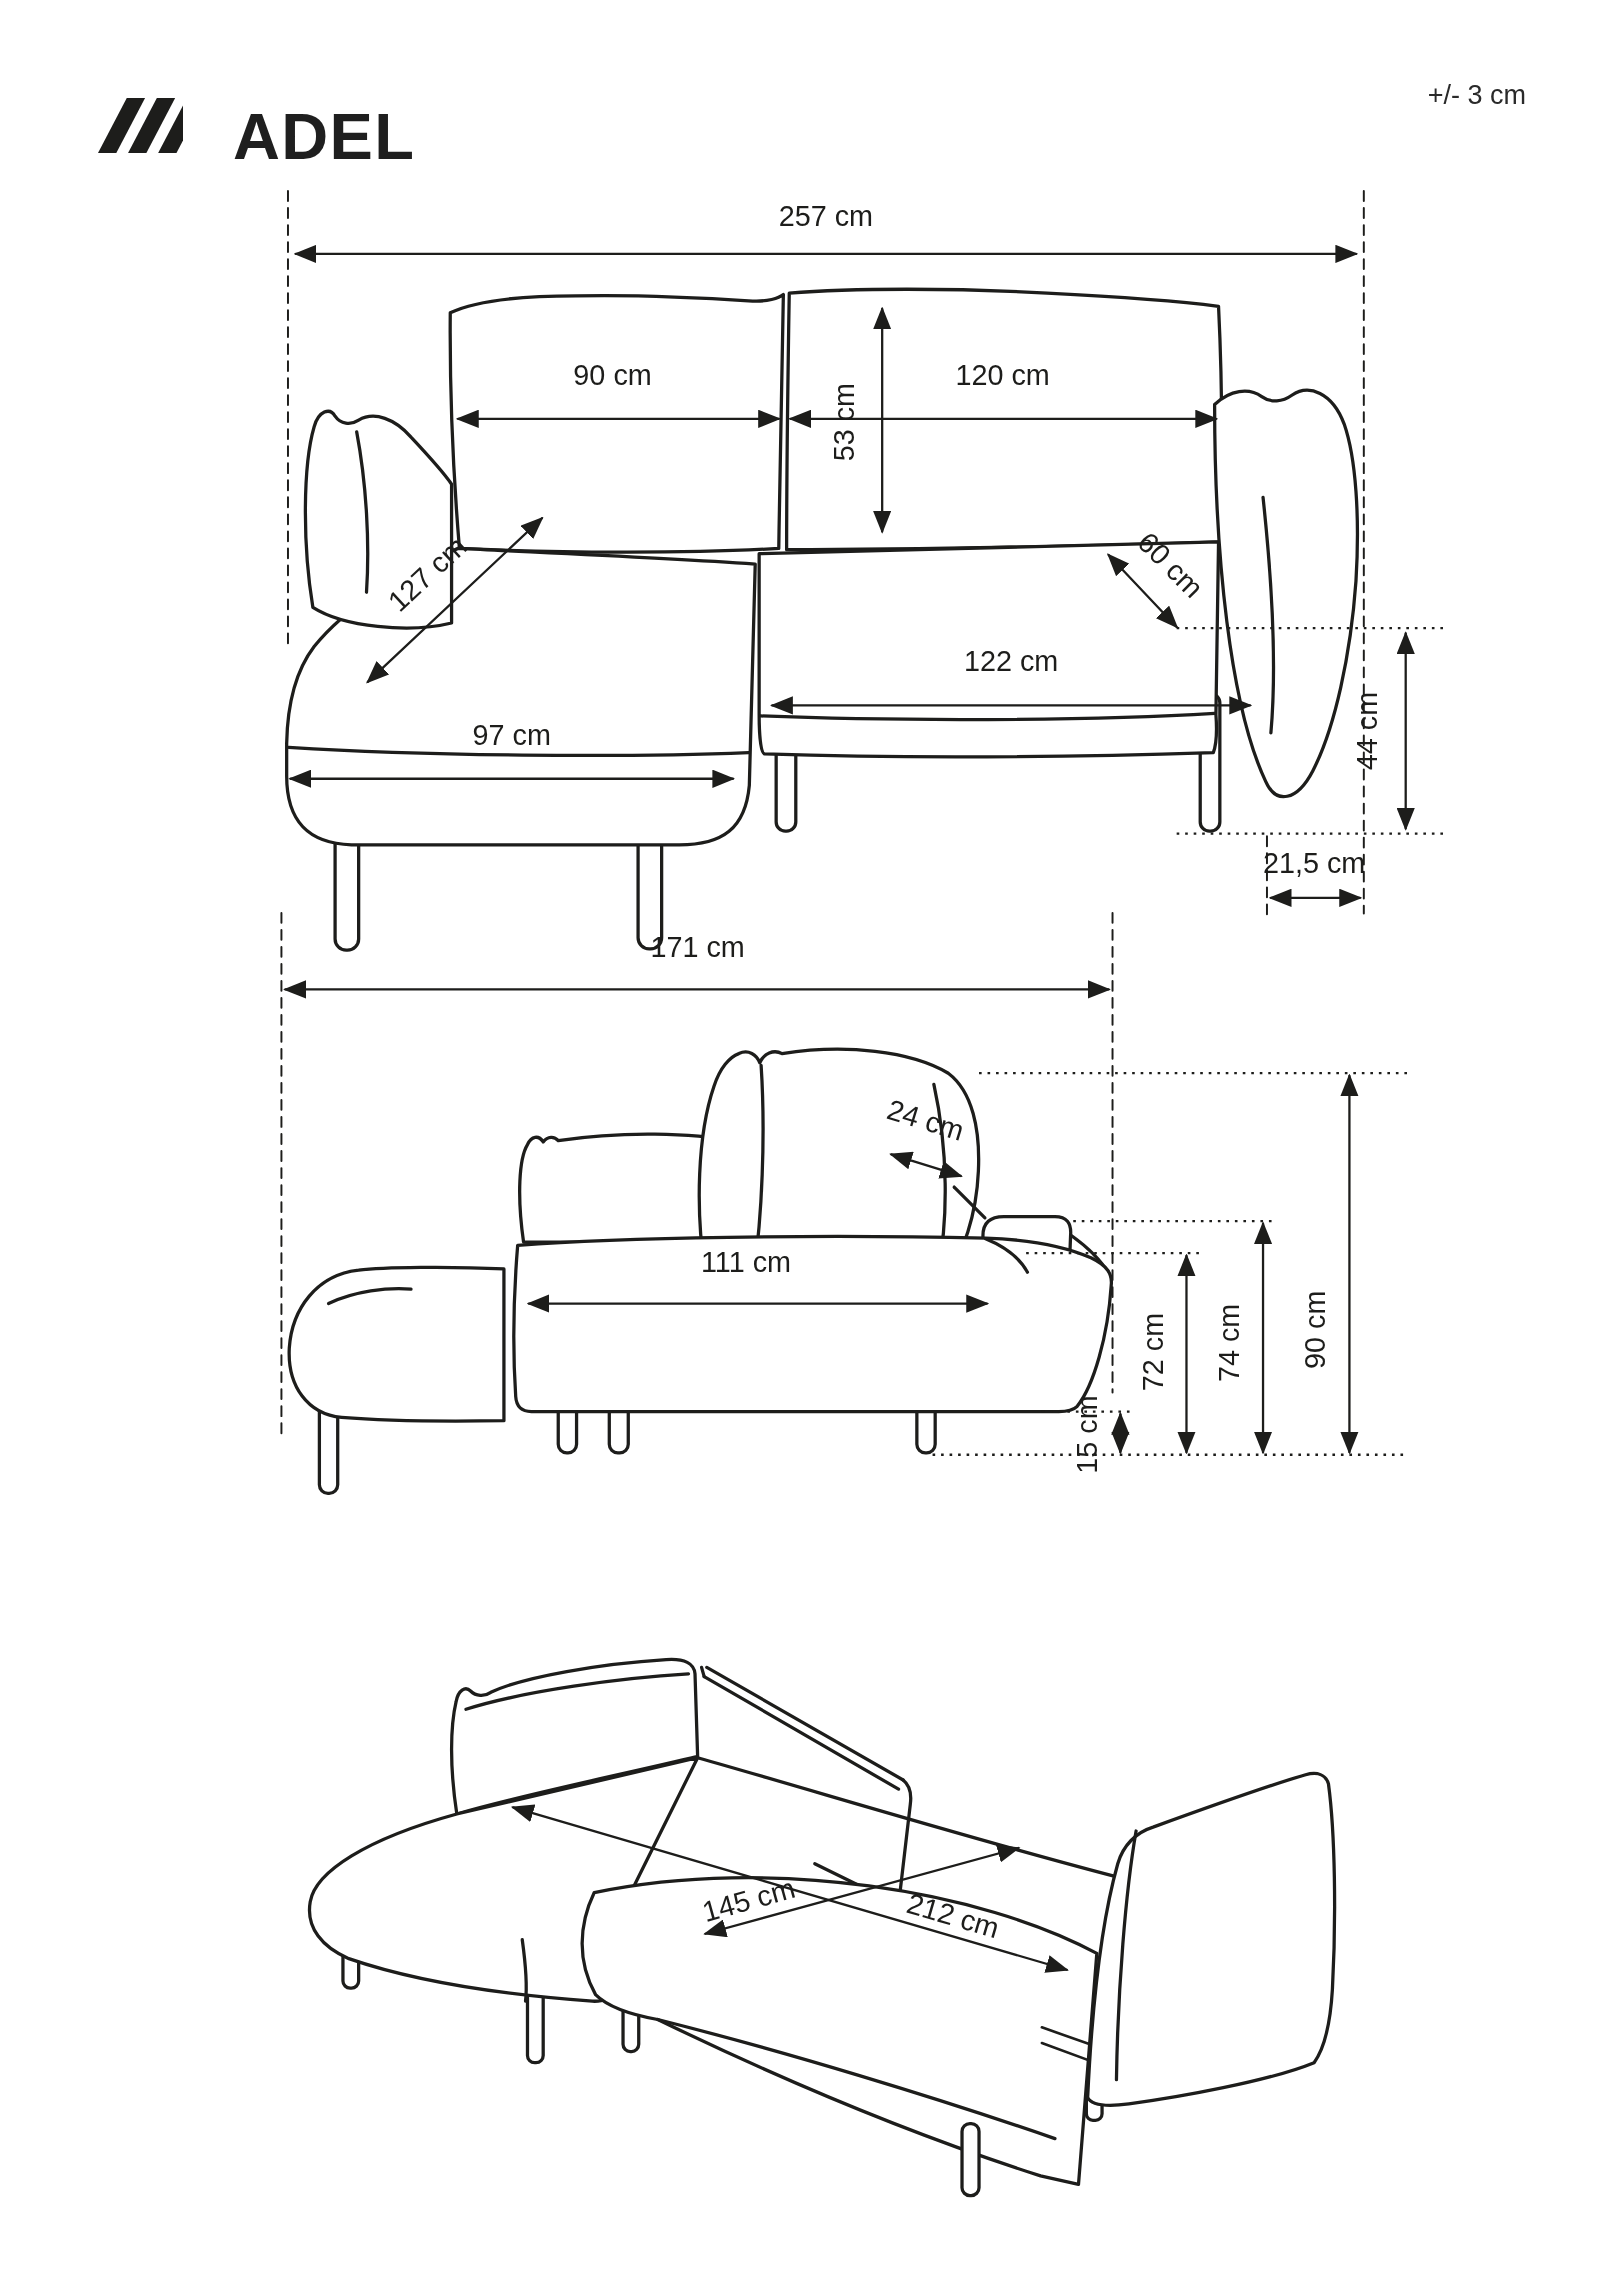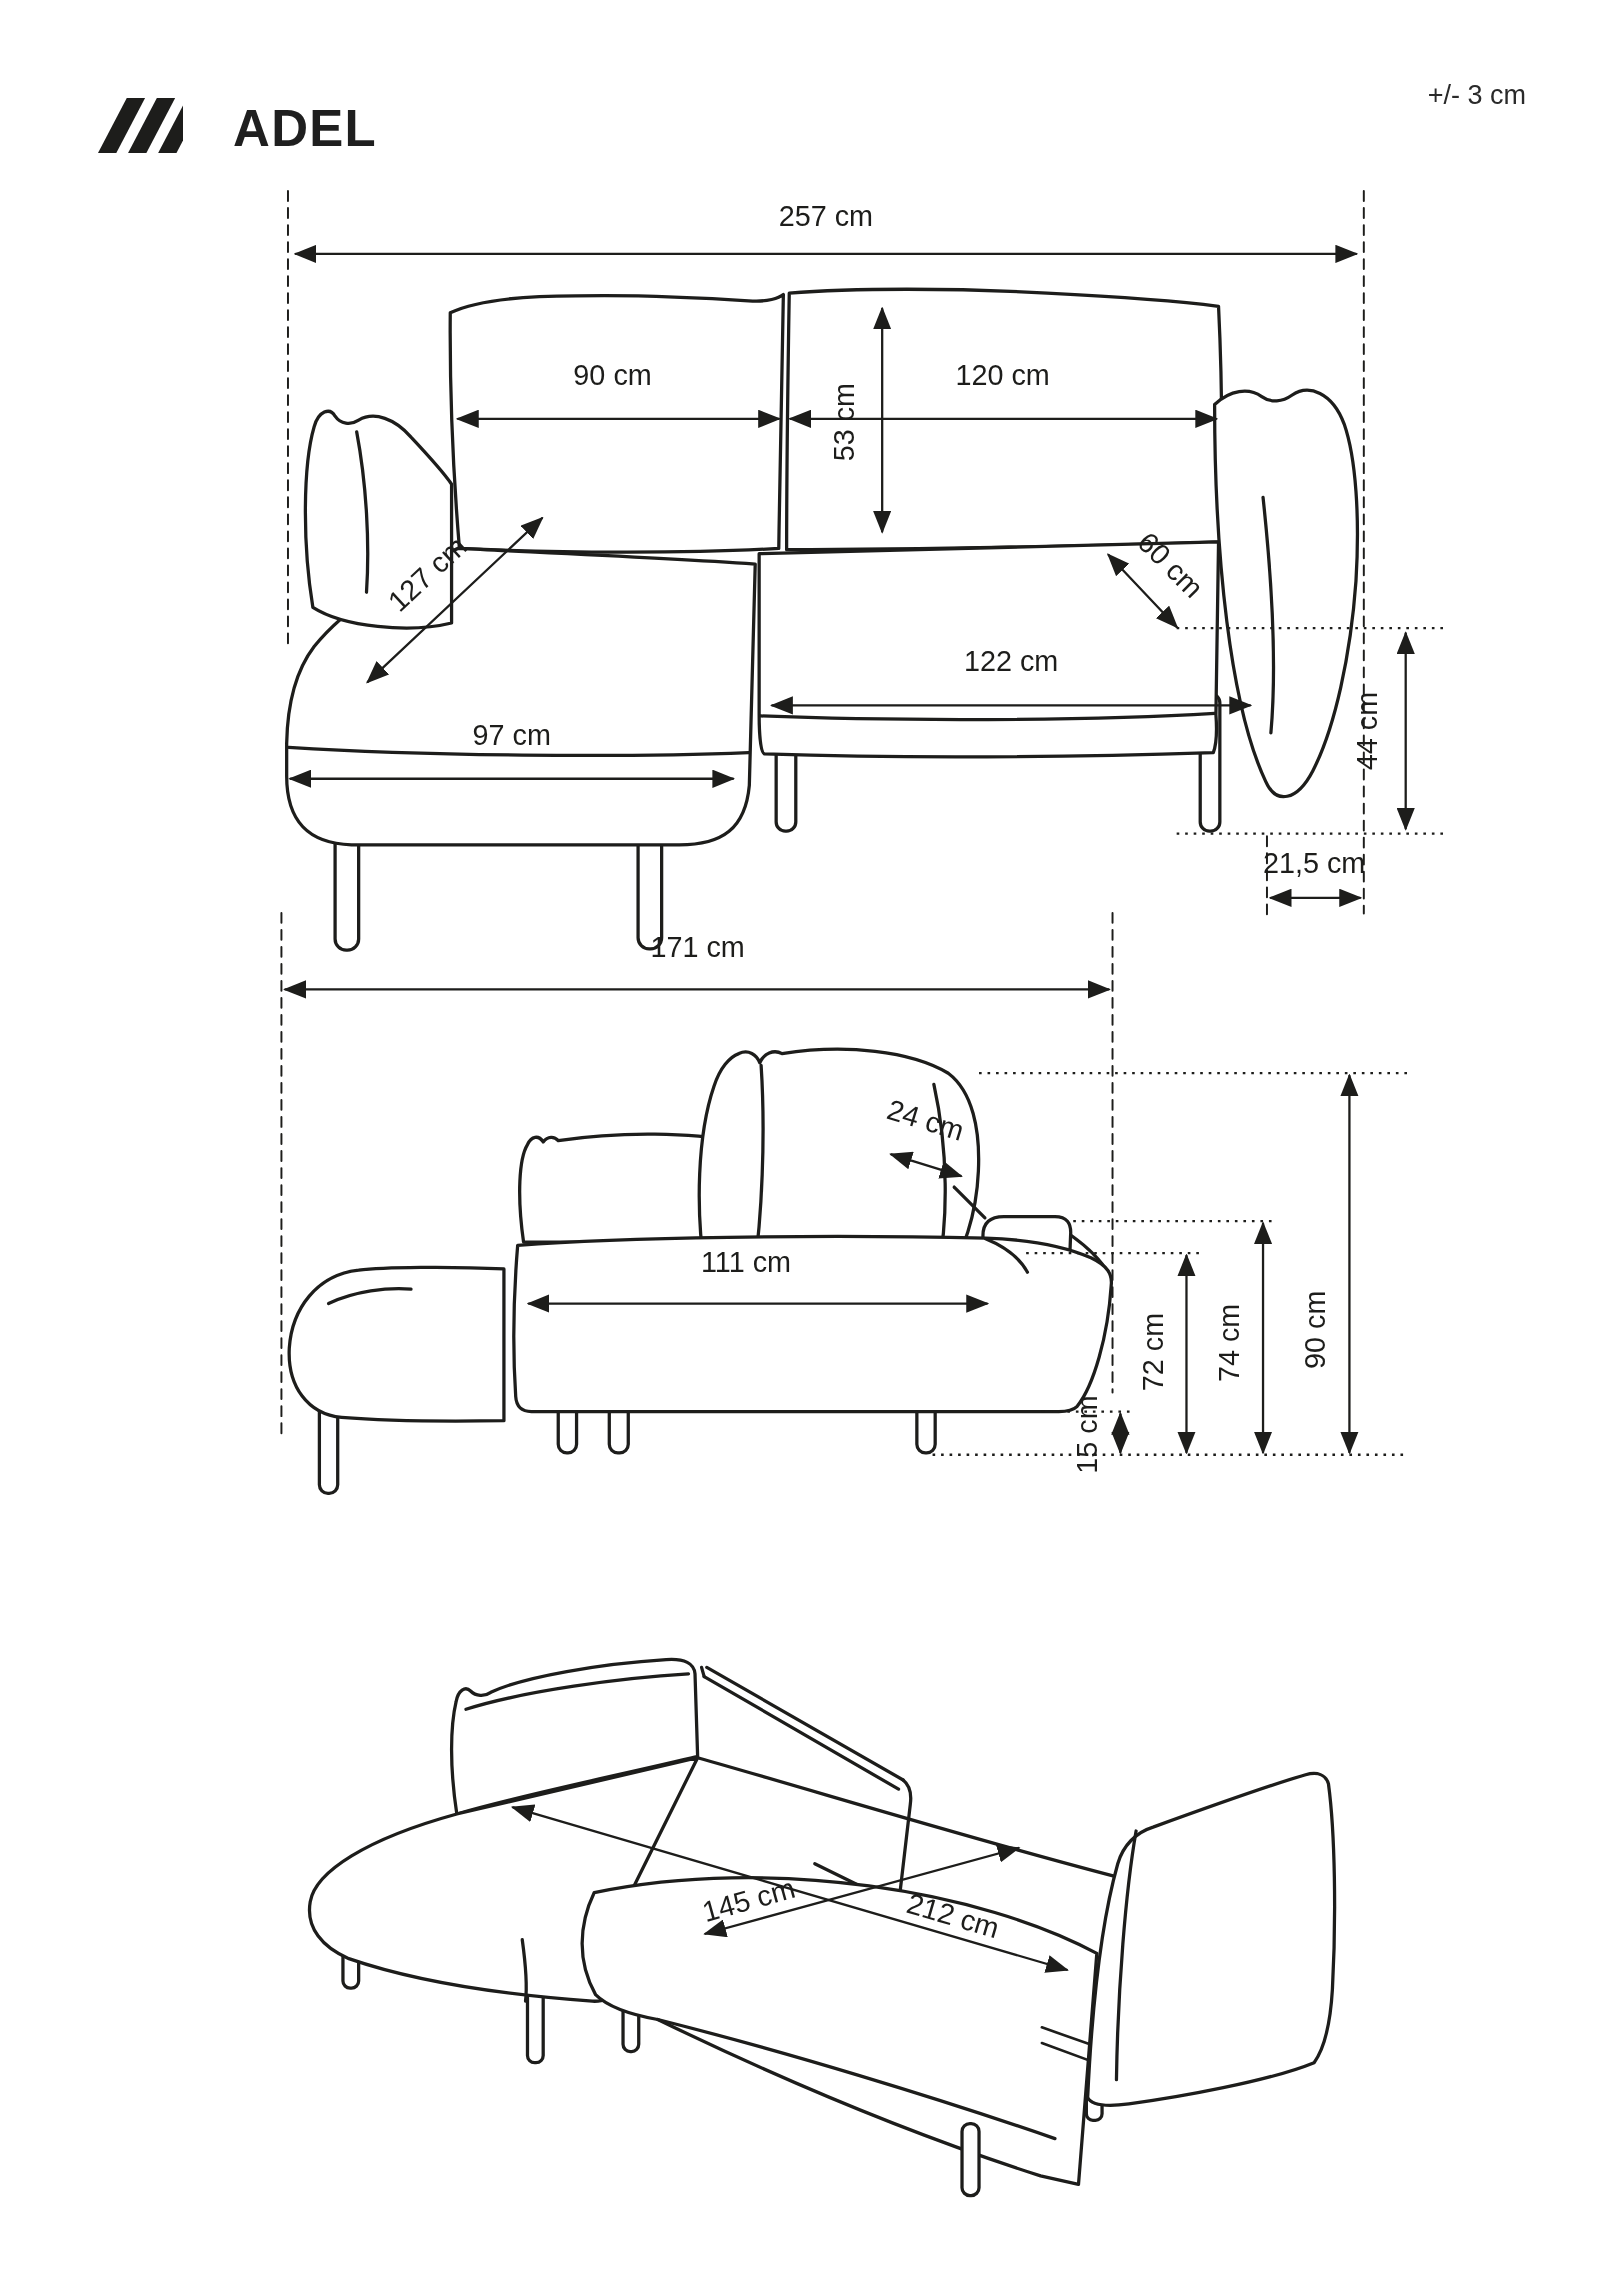--- a/index.html
+++ b/index.html
@@ -7,21 +7,21 @@
     position:relative;
     width:1623px;height:2295px;
     background:#ffffff;
     font-family:"Liberation Sans", sans-serif;
     color:#1d1d1b;
     overflow:hidden;
   }
   .brand{position:absolute;left:98px;top:98px;width:85px;height:55px;}
   .title{
     position:absolute;left:233px;top:99px;
-    font-size:51px;font-weight:bold;letter-spacing:1.3px;color:#1f1f1f;
+    font-size:65px;font-weight:bold;letter-spacing:1.3px;color:#1f1f1f;
   }
   .tolerance{
     position:absolute;right:97px;top:80px;
     font-size:27px;color:#2a2a2a;
   }
   svg text{
     font-family:"Liberation Sans", sans-serif;
     font-size:44px;fill:#1d1d1b;
   }
   .mid{text-anchor:middle;}

